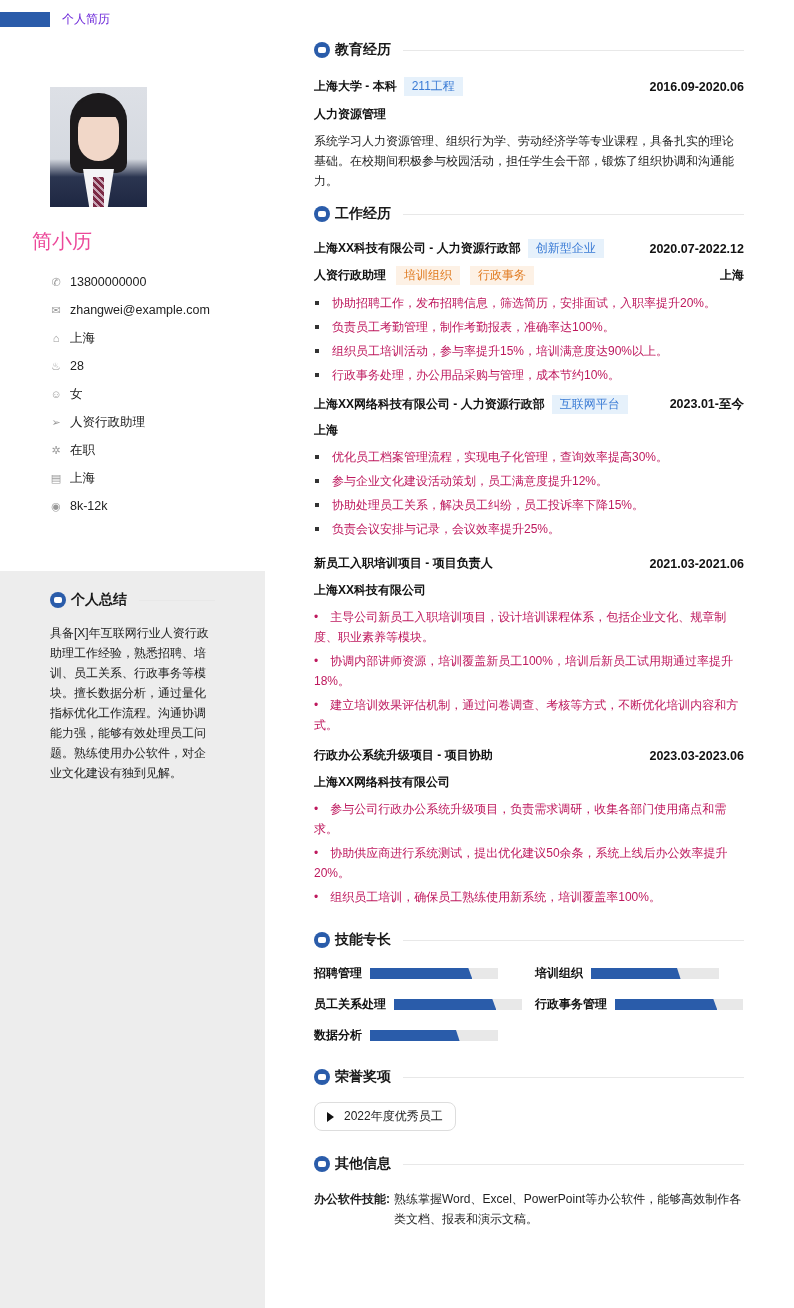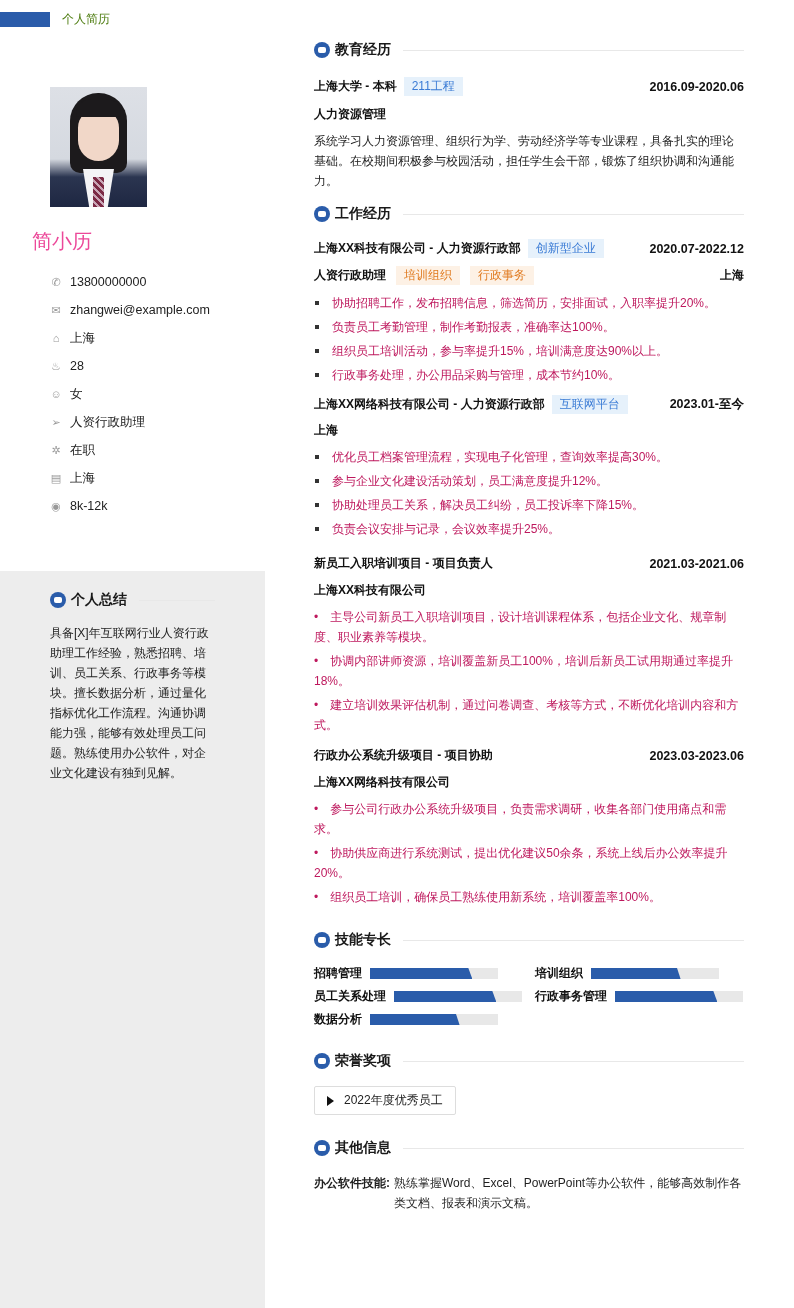--- a/index.html
+++ b/index.html
@@ -1,18 +1,18 @@
 <!DOCTYPE html>
 <html><head>
 <meta charset="utf-8">
 <style>
 *{box-sizing:border-box;margin:0;padding:0}
 body{width:794px;height:1308px;font-family:"Liberation Sans","DejaVu Sans",sans-serif;color:#1f1f1f;background:#fff;position:relative;overflow:hidden;font-size:12px}
 .topbar{position:absolute;left:0;top:12px;width:50px;height:15px;background:#2a5caa}
-.toplabel{position:absolute;left:62px;top:11px;font-size:12px;color:#4d7c0f}
+.toplabel{position:absolute;left:62px;top:11px;font-size:12px;color:#6d28d9}
 .sidebar-bottom{position:absolute;left:0;top:571px;width:265px;height:737px;background:#ededed}
 .photo{position:absolute;left:50px;top:87px;width:97px;height:120px;background:linear-gradient(180deg,#dde0e6 0%,#d5d9e0 60%,#2b3550 75%,#1e2742 100%);overflow:hidden}
 .photo .hair{position:absolute;left:20px;top:6px;width:57px;height:80px;border-radius:28px 28px 10px 10px;background:#1c1a1c}
 .photo .face{position:absolute;left:28px;top:22px;width:41px;height:52px;border-radius:20px 20px 22px 22px;background:#f1d7c8}
 .photo .bang{position:absolute;left:26px;top:12px;width:45px;height:18px;border-radius:20px 20px 4px 4px;background:#1c1a1c}
 .photo .collar{position:absolute;left:33px;top:82px;width:31px;height:38px;background:#f4f4f6;clip-path:polygon(0 0,100% 0,80% 100%,20% 100%)}
 .photo .tie{position:absolute;left:43px;top:90px;width:11px;height:30px;background:repeating-linear-gradient(45deg,#7b2a45 0 3px,#c9a6b6 3px 5px)}
 .name{position:absolute;left:32px;top:228px;font-size:20px;font-weight:normal;color:#ec4899}
 .info{position:absolute;left:50px;top:268px}
 .info-row{display:flex;align-items:center;height:28px;font-size:12.5px;color:#222}
@@ -28,25 +28,25 @@
 .bold{font-weight:bold;font-size:12px;color:#111}
 .tag-blue{display:inline-block;background:#e6f1fb;color:#3a7bd5;font-size:12px;padding:1px 8px;margin-left:7px}
 .tag-orange{display:inline-block;background:#fdf1e5;color:#e07a1f;font-size:12px;padding:1px 8px;margin-left:10px}
 .date{font-weight:bold;font-size:12.5px;color:#111}
 .desc{font-size:12px;line-height:20px;color:#222}
 ul.bul{list-style:none}
 ul.bul li{font-size:12px;line-height:20px;color:#be185d;position:relative;padding-left:18px;margin-bottom:4px}
 ul.bul li::before{content:"";position:absolute;left:1px;top:8px;width:4px;height:4px;background:#333}
 ul.bul2 li{padding-left:0;text-indent:0}
 ul.bul2 li::before{content:none}
-.skills{display:grid;grid-template-columns:221px 209px;row-gap:6px;margin-top:16px}
+.skills{display:grid;grid-template-columns:221px 209px;row-gap:14px;margin-top:16px}
 .skill{display:flex;align-items:center;font-size:12px;font-weight:bold;color:#111}
 .bar{width:128px;height:11px;background:#e8e8e8;margin-left:8px;position:relative}
 .bar .fill{position:absolute;left:0;top:0;height:100%;background:#2a5caa;clip-path:polygon(0 0,96% 0,100% 100%,0 100%)}
-.award{display:inline-flex;align-items:center;border:1px solid #ddd;border-radius:2px;padding:5px 12px 5px 12px;font-size:12px;color:#222;margin-top:16px}
+.award{display:inline-flex;align-items:center;border:1px solid #ddd;border-radius:8px;padding:5px 12px 5px 12px;font-size:12px;color:#222;margin-top:16px}
 .award .tri{width:0;height:0;border-left:7px solid #111;border-top:5px solid transparent;border-bottom:5px solid transparent;margin-right:10px}
 .other{display:flex;margin-top:16px;font-size:12px;line-height:20px}
 .other .k{font-weight:bold;white-space:nowrap;margin-right:4px}
 </style>
 </head>
 <body>
 
 <div class="topbar"></div>
 <div class="toplabel">个人简历</div>
 

